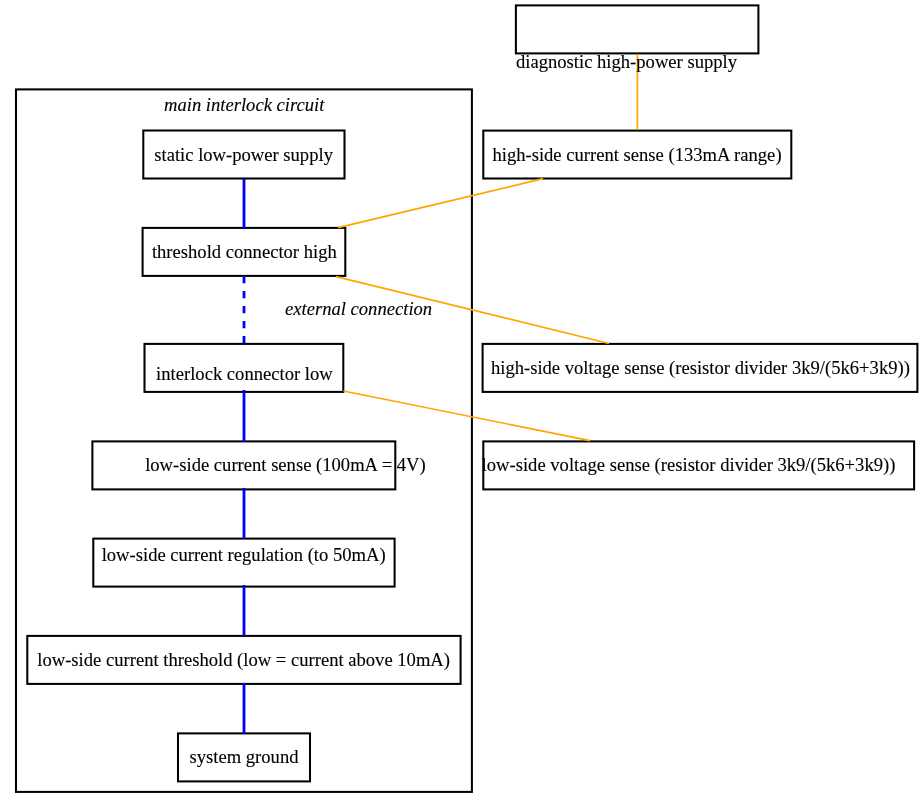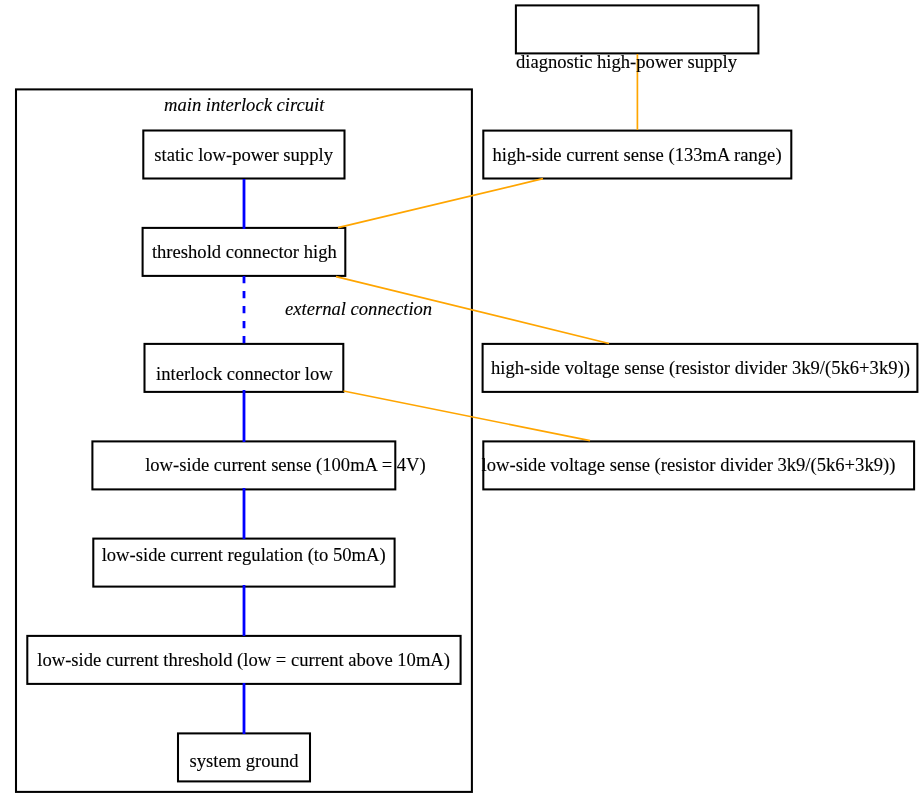--- a/index.html
+++ b/index.html
@@ -99,21 +99,21 @@
   <div class="node" style="left:142.6px;top:227.9px;width:202.7px;height:48px;">threshold connector high</div>
 
   <div class="node" style="left:144.5px;top:343.9px;width:198.8px;height:60px;">interlock connector low</div>
 
   <div class="node" style="left:92.4px;top:441.4px;width:302.9px;height:48px;margin-left:42px;">low-side current sense (100mA = 4V)</div>
 
   <div class="node" style="left:93.3px;top:538.6px;width:301.3px;height:33px;">low-side current regulation (to 50mA)</div>
 
   <div class="node" style="left:27.3px;top:635.9px;width:433.3px;height:48px;">low-side current threshold (low = current above 10mA)</div>
 
-  <div class="node" style="left:178.0px;top:733.4px;width:132.0px;height:56px;">system ground</div>
+  <div class="node" style="left:178.0px;top:733.4px;width:132.0px;height:48px;">system ground</div>
 
   <div class="node" style="left:493px;top:5.4px;width:267px;height:48px;margin-top:33px;">diagnostic high-power supply</div>
 
   <div class="node" style="left:483.3px;top:130.6px;width:308.0px;height:47.9px;font-family:Liberation Serif, serif;">high-side current sense (133mA range)</div>
 
   <div class="node" style="left:482.6px;top:343.9px;width:434.8px;height:48px;">high-side voltage sense (resistor divider 3k9/(5k6+3k9))</div>
 
   <div class="node" style="left:483.3px;top:441.4px;width:411px;height:48px;">low-side voltage sense (resistor divider 3k9/(5k6+3k9))</div>
 
 </div>

